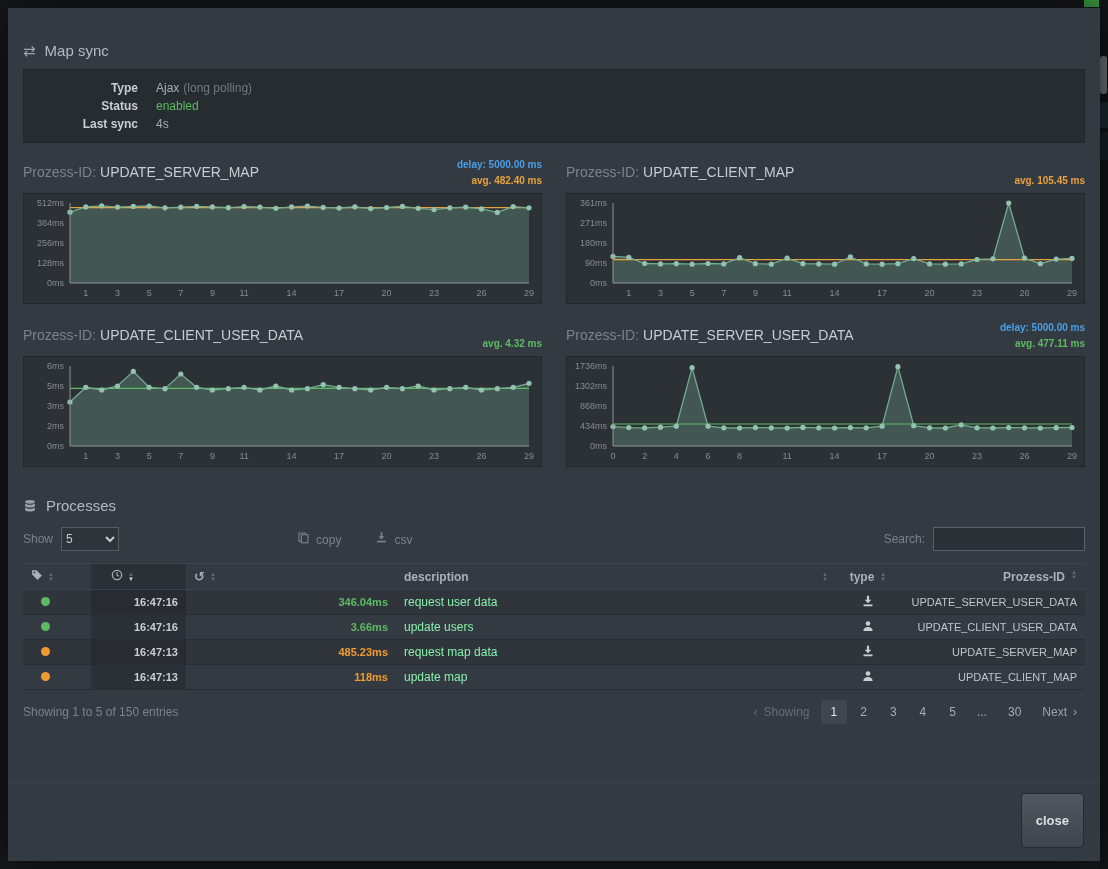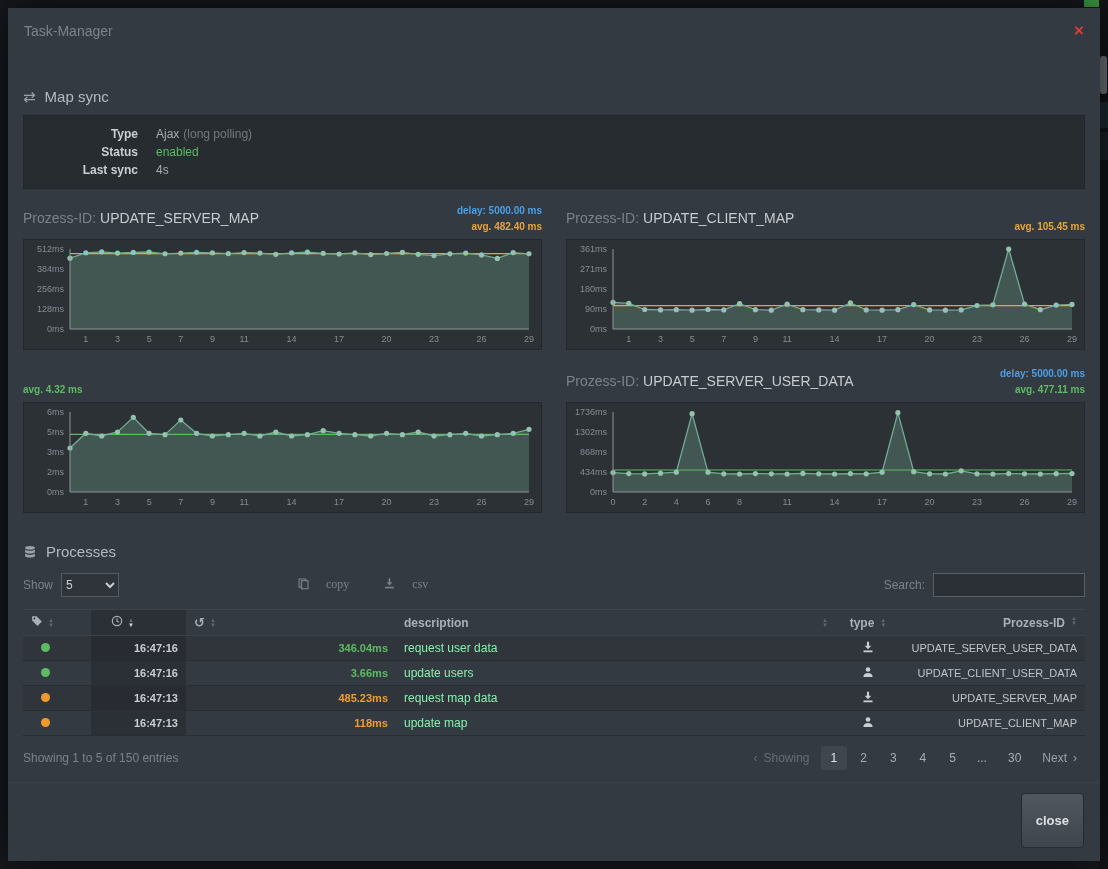--- a/index.html
+++ b/index.html
@@ -45,21 +45,21 @@
   .chart-title { font-size:14px; color:#7b828a; align-self:center; white-space:nowrap; }
   .chart-title .proc { color:#c7ccd1; }
   .chart-stats { text-align:right; font-size:10px; font-weight:bold; line-height:16px; }
   .chart-stats .delay { color:#4a9fe8; }
   .chart-stats .delay:empty { display:none; }
   .chart-box { height:111px; background:#2c3136; border:1px solid #24282d; }
 
   
   .controls { display:flex; align-items:center; font-size:12px; color:#7b8289; }
   .show-select { margin-left:8px; background:#2e343a; color:#c8cdd2; border:1px solid #555b61; height:24px; width:58px; font-size:12px; }
-  .btn-link { display:inline-flex; align-items:flex-start; gap:16px; color:#7b8289; font-size:12px; cursor:pointer;font-family:Liberation Serif, serif; }
+  .btn-link { display:inline-flex; align-items:flex-end; gap:6px; color:#7b8289; font-size:12px; cursor:pointer; }
   .copy-btn { margin-left:178px; }
   .csv-btn { margin-left:34px; }
   .search-wrap { margin-left:auto; display:flex; align-items:center; gap:8px; }
   .search-input { width:152px; height:24px; background:#2a3036; border:1px solid #5a6066; color:#c8cdd2; padding:0 6px; font-size:12px; }
 
   
   table.proc { width:100%; border-collapse:collapse; margin-top:12px; font-size:12px; table-layout:fixed; }
   .proc th { padding:5px 8px; font-weight:bold; color:#aab0b6; border-bottom:1px solid #3c4249; border-top:1px solid rgba(255,255,255,.05); cursor:pointer; }
   .proc td { padding:4px 8px; height:25px; border-bottom:1px solid rgba(0,0,0,.22); overflow:hidden; white-space:nowrap; }
   .proc tbody tr:nth-child(odd) { background:rgba(0,0,0,.07); }
@@ -105,24 +105,20 @@
 <div>
   <div class="bg-scrollbar"></div>
   <div class="bg-scroll-handle"></div>
   <div class="bg-frag-green"></div>
   <div class="bg-frag-1"></div>
   <div class="bg-frag-2"></div>
 </div>
 
 <div class="modal">
 
-  <div class="modal-header">
-    <span class="modal-title">Task-Manager</span>
-    <span class="close-x">×</span>
-  </div>
 
   <div class="modal-body">
 
     <div class="section-heading mapsync-heading">
       <span class="hicon">⇄</span>
       <span>Map sync</span>
     </div>
     <div class="info-box">
       <div class="info-row">
         <span class="info-label">Type</span>
@@ -267,20 +263,24 @@
               <text x="315.06896551724134" y="102" text-anchor="middle" fill="#858c92" font-size="9px" font-family="&quot;Liberation Sans&quot;,&quot;DejaVu Sans&quot;,sans-serif">17</text>
               <text x="362.55172413793105" y="102" text-anchor="middle" fill="#858c92" font-size="9px" font-family="&quot;Liberation Sans&quot;,&quot;DejaVu Sans&quot;,sans-serif">20</text>
               <text x="410.0344827586207" y="102" text-anchor="middle" fill="#858c92" font-size="9px" font-family="&quot;Liberation Sans&quot;,&quot;DejaVu Sans&quot;,sans-serif">23</text>
               <text x="457.51724137931035" y="102" text-anchor="middle" fill="#858c92" font-size="9px" font-family="&quot;Liberation Sans&quot;,&quot;DejaVu Sans&quot;,sans-serif">26</text>
               <text x="505" y="102" text-anchor="middle" fill="#858c92" font-size="9px" font-family="&quot;Liberation Sans&quot;,&quot;DejaVu Sans&quot;,sans-serif">29</text>
             </svg></div>
       </section>
 
       <section class="chart-block">
         <div class="chart-head">
+          <div class="chart-title">
+            <span>Prozess-ID:</span>
+            <span class="proc">UPDATE_CLIENT_USER_DATA</span>
+          </div>
           <div class="chart-stats">
 
             <div class="avg" style="color: rgb(93, 187, 99);">avg. 4.32 ms</div>
           </div>
         </div>
         <div class="chart-box"><svg width="517" height="109">
               <path d="M46,89 L46.0,45.0 L61.8,30.3 L77.7,33.0 L93.5,29.0 L109.3,14.3 L125.1,30.3 L141.0,31.7 L156.8,17.0 L172.6,30.3 L188.4,33.0 L204.3,31.7 L220.1,30.3 L235.9,33.0 L251.8,29.0 L267.6,33.0 L283.4,31.7 L299.2,27.7 L315.1,30.3 L330.9,31.7 L346.7,33.0 L362.6,30.3 L378.4,31.7 L394.2,29.0 L410.0,33.0 L425.9,31.7 L441.7,30.3 L457.5,33.0 L473.3,31.7 L489.2,30.3 L505.0,26.3 L505,89 Z" fill="rgba(114,167,144,0.32)"></path>
               <line x1="46" y1="31.4" x2="505" y2="31.4" stroke="#5dbb63" stroke-width="1.2"></line>
               <polyline points="46.0,45.0 61.8,30.3 77.7,33.0 93.5,29.0 109.3,14.3 125.1,30.3 141.0,31.7 156.8,17.0 172.6,30.3 188.4,33.0 204.3,31.7 220.1,30.3 235.9,33.0 251.8,29.0 267.6,33.0 283.4,31.7 299.2,27.7 315.1,30.3 330.9,31.7 346.7,33.0 362.6,30.3 378.4,31.7 394.2,29.0 410.0,33.0 425.9,31.7 441.7,30.3 457.5,33.0 473.3,31.7 489.2,30.3 505.0,26.3" fill="none" stroke="#74ab92" stroke-width="1.3"></polyline>
               <circle cx="46.0" cy="45.0" r="2.6" fill="#93c2af"></circle>

